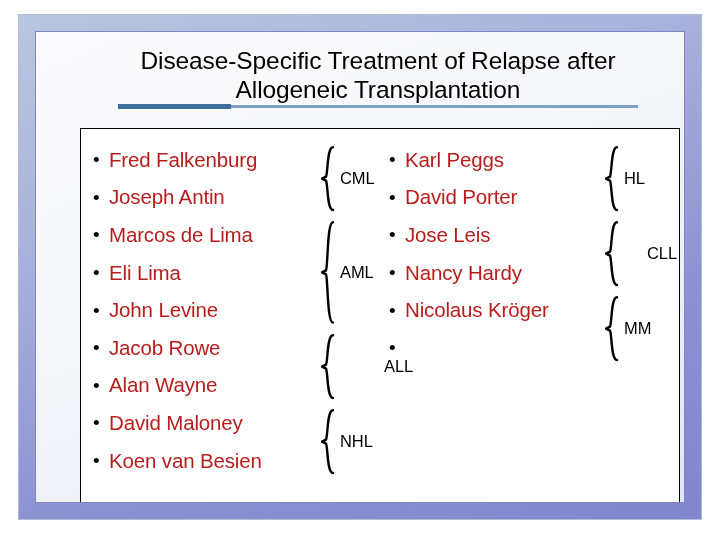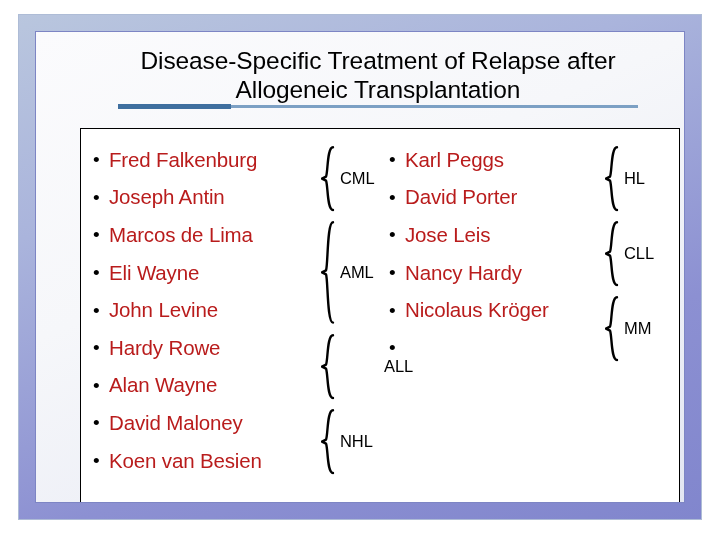--- a/index.html
+++ b/index.html
@@ -149,29 +149,29 @@
           <div class="row" style="top: 49.6px;">
             <span class="bullet">•</span>
             <span class="name">Joseph Antin</span>
           </div>
           <div class="row" style="top: 87.2px;">
             <span class="bullet">•</span>
             <span class="name">Marcos de Lima</span>
           </div>
           <div class="row" style="top: 124.8px;">
             <span class="bullet">•</span>
-            <span class="name">Eli Wayne</span>
+            <span class="name">Eli Lima</span>
           </div>
           <div class="row" style="top: 162.4px;">
             <span class="bullet">•</span>
             <span class="name">John Levine</span>
           </div>
           <div class="row" style="top: 200px;">
             <span class="bullet">•</span>
-            <span class="name">Hardy Rowe</span>
+            <span class="name">Jacob Rowe</span>
           </div>
           <div class="row" style="top: 237.6px;">
             <span class="bullet">•</span>
             <span class="name">Alan Wayne</span>
           </div>
           <div class="row" style="top: 275.2px;">
             <span class="bullet">•</span>
             <span class="name">David Maloney</span>
           </div>
           <div class="row" style="top: 312.8px;">
@@ -236,21 +236,21 @@
             <span class="bullet">•</span>
           </div>
           <div class="brace-group" style="left: 228px; top: 16px; height: 67.2px;">
             <span class="brace">
               <svg width="14" height="67.2" viewBox="0 0 14 67.2">
                 <path d="M 12 2.2 C 6 2.2, 7 27.6, 5 31.6 L 1 33.6 L 5 35.6 C 7 39.6, 6 65, 12 65" fill="none" stroke="#000" stroke-width="2.4" stroke-linecap="round" stroke-linejoin="round"></path>
               </svg>
             </span>
             <span class="brace-label">HL</span>
           </div>
-          <div class="brace-group" style="left: 228px; top: 91.2px; height: 67.2px;">
+          <div class="brace-group" style="left: 228px; top: 91.2px; height: 67.2px; gap: 23px;">
             <span class="brace">
               <svg width="14" height="67.2" viewBox="0 0 14 67.2">
                 <path d="M 12 2.2 C 6 2.2, 7 27.6, 5 31.6 L 1 33.6 L 5 35.6 C 7 39.6, 6 65, 12 65" fill="none" stroke="#000" stroke-width="2.4" stroke-linecap="round" stroke-linejoin="round"></path>
               </svg>
             </span>
             <span class="brace-label">CLL</span>
           </div>
           <div class="brace-group" style="left: 228px; top: 166.4px; height: 67.2px;">
             <span class="brace">
               <svg width="14" height="67.2" viewBox="0 0 14 67.2">

